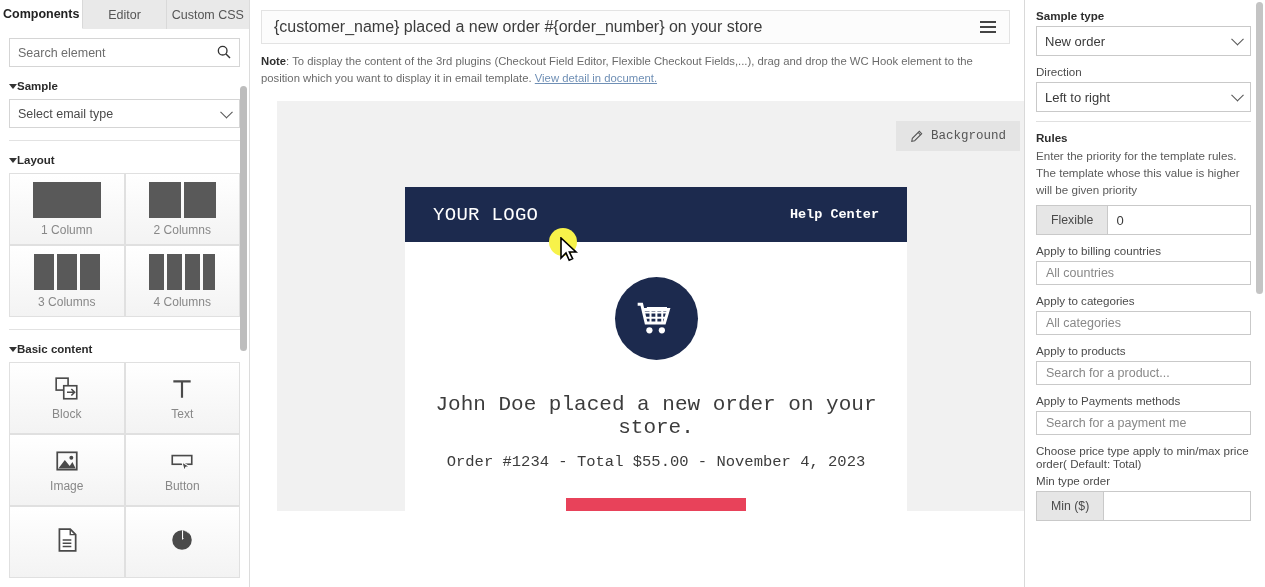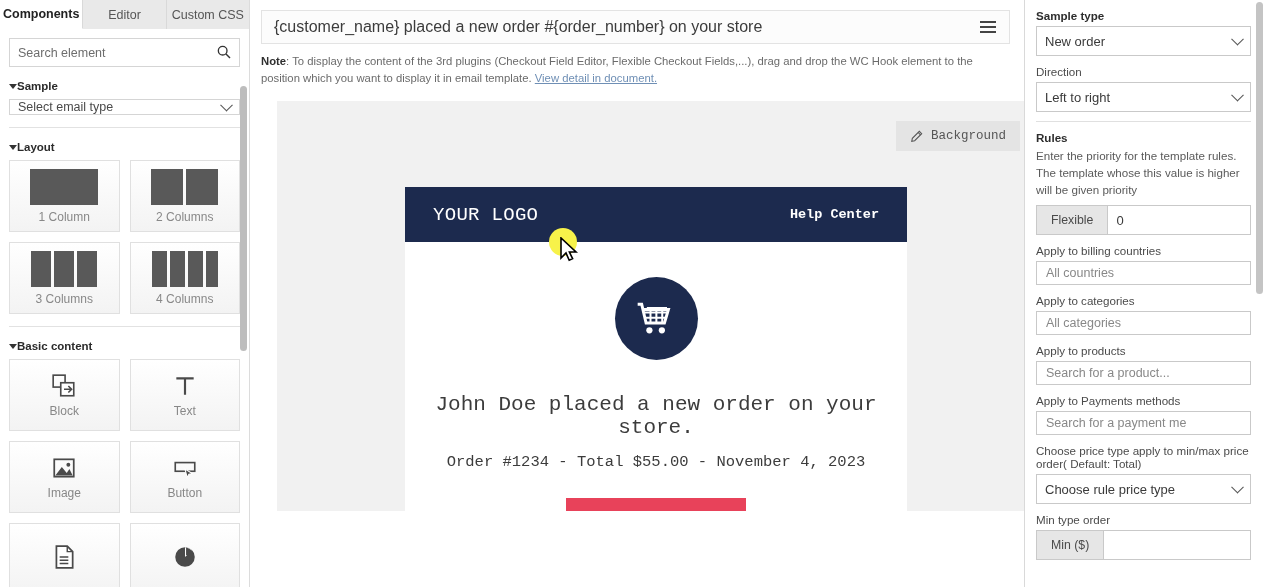--- a/index.html
+++ b/index.html
@@ -71,42 +71,41 @@
     cursor: pointer;
   }
   .caret {
     width: 0; height: 0;
     border-left: 4.5px solid transparent;
     border-right: 4.5px solid transparent;
     border-top: 5.5px solid #333;
   }
 
   .type-select {
-    width: 100%; height: 16px;
+    width: 100%; height: 29px;
     border: 1px solid #d5d5d5;
     background: #fff;
     font-size: 12.5px; color: #4a4a4a;
     padding: 0 26px 0 8px;
     position: relative;
-    display: flex; 
+    display: flex; align-items: center;
     cursor: pointer;
   }
   .chev {
     position: absolute; right: 8px; top: 50%;
     width: 9px; height: 9px;
     border-right: 1.6px solid #555;
     border-bottom: 1.6px solid #555;
     transform: translateY(-70%) rotate(45deg);
   }
 
   .divider { height: 1px; background: #e2e2e2; margin-top: 12px; }
 
   .grid {
     display: grid; grid-template-columns: 1fr 1fr;
-    gap: 10px;
   }
   .cell {
     height: 72px;
     border: 1px solid #e0e0e0;
     background: linear-gradient(#ffffff, #f3f3f3);
     display: flex; flex-direction: column;
     align-items: center; justify-content: center;
     gap: 5px;
     cursor: grab;
   }
@@ -483,24 +482,20 @@
     <div class="flabel">Apply to categories</div>
     <div class="finput">All categories</div>
 
     <div class="flabel">Apply to products</div>
     <div class="finput">Search for a product...</div>
 
     <div class="flabel">Apply to Payments methods</div>
     <div class="finput">Search for a payment me</div>
 
     <div class="flabel">Choose price type apply to min/max price order( Default: Total)</div>
-    <div class="fselect">
-      <span>Choose rule price type</span>
-      <span class="chev"></span>
-    </div>
 
     <div class="flabel">Min type order</div>
     <div class="inputgroup">
       <div class="addon">Min ($)</div>
       <div class="addon-input"></div>
     </div>
 
     <div class="rp-scroll-thumb"></div>
   </div>
 

